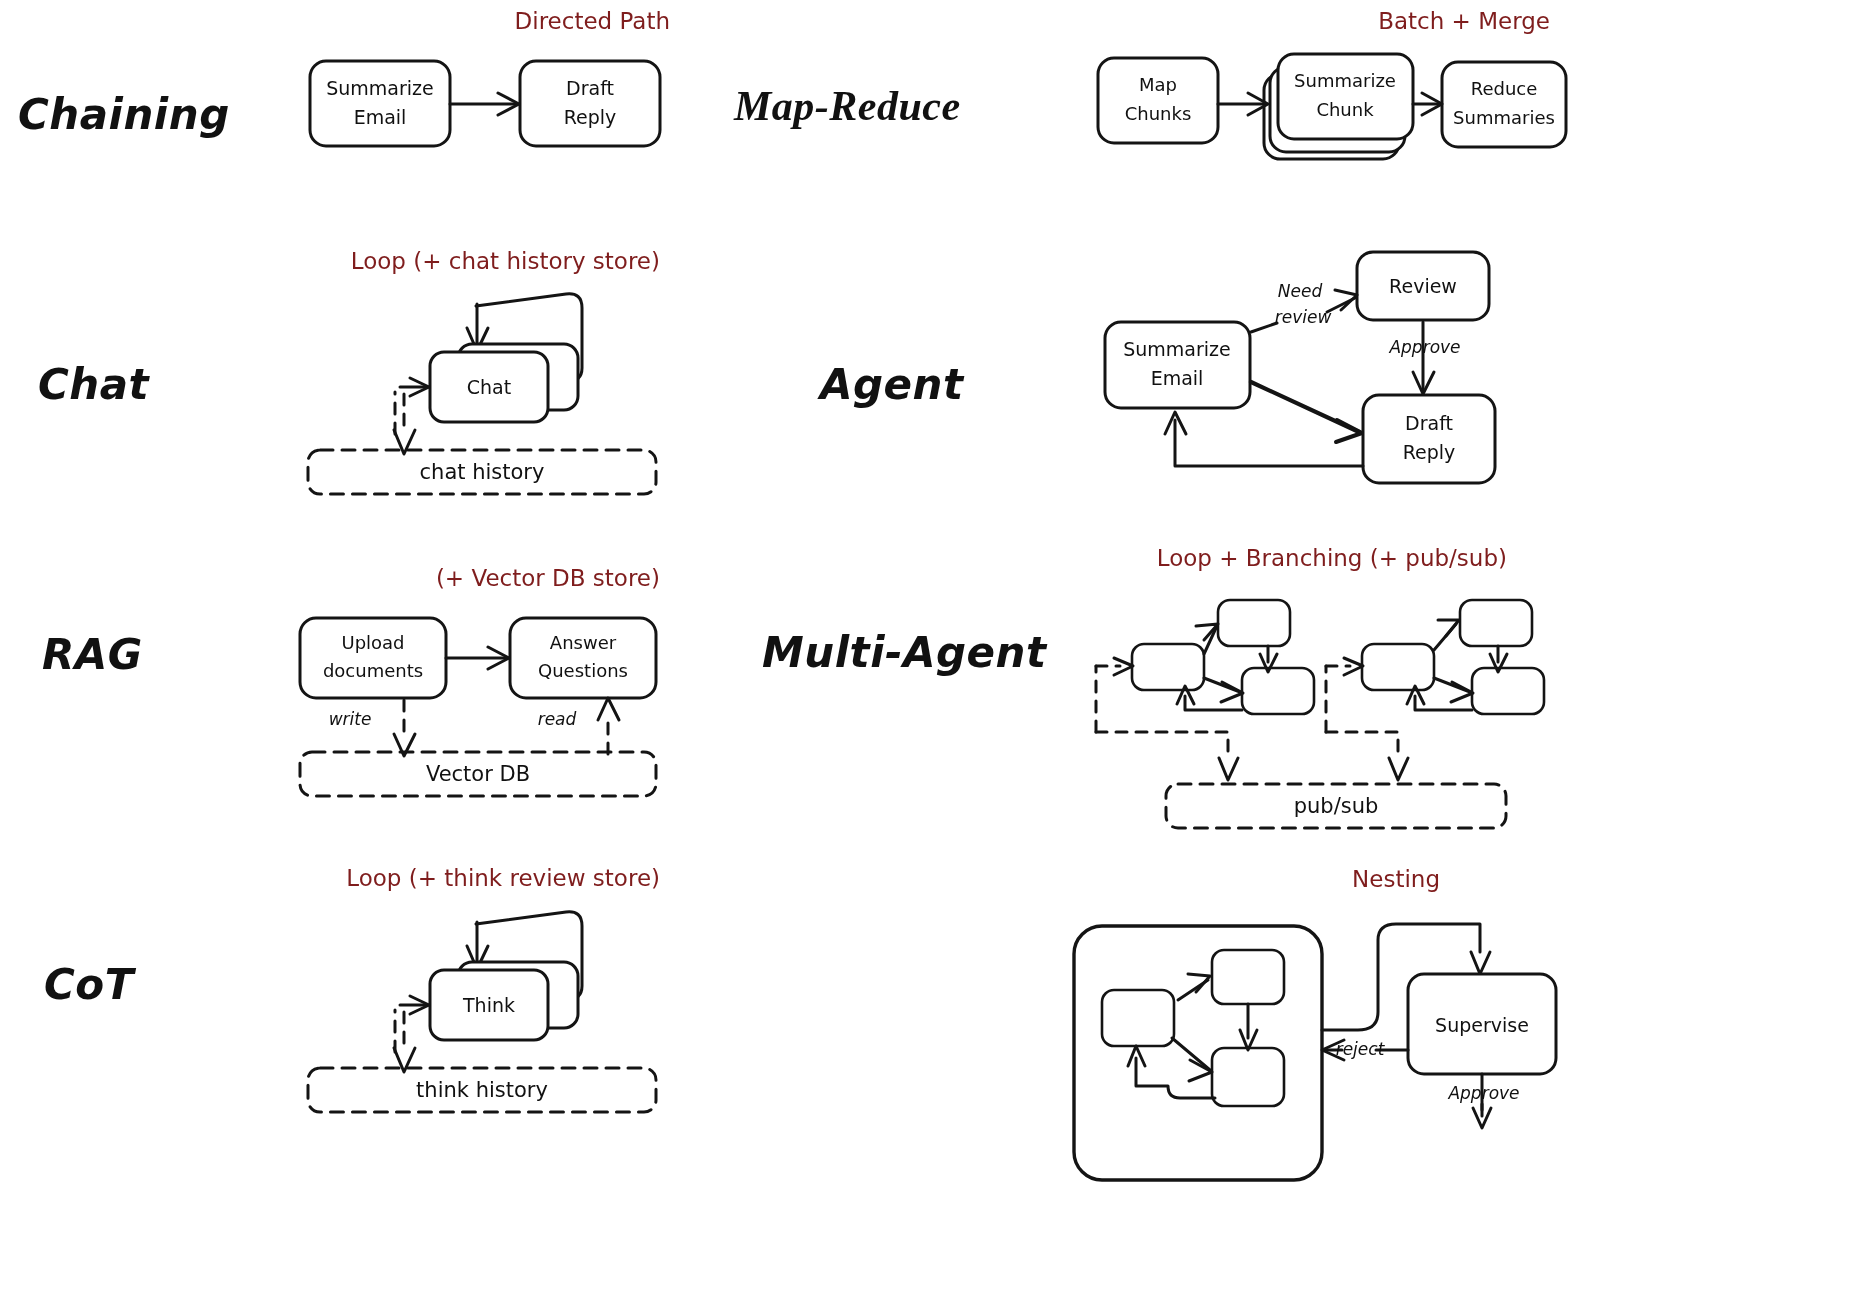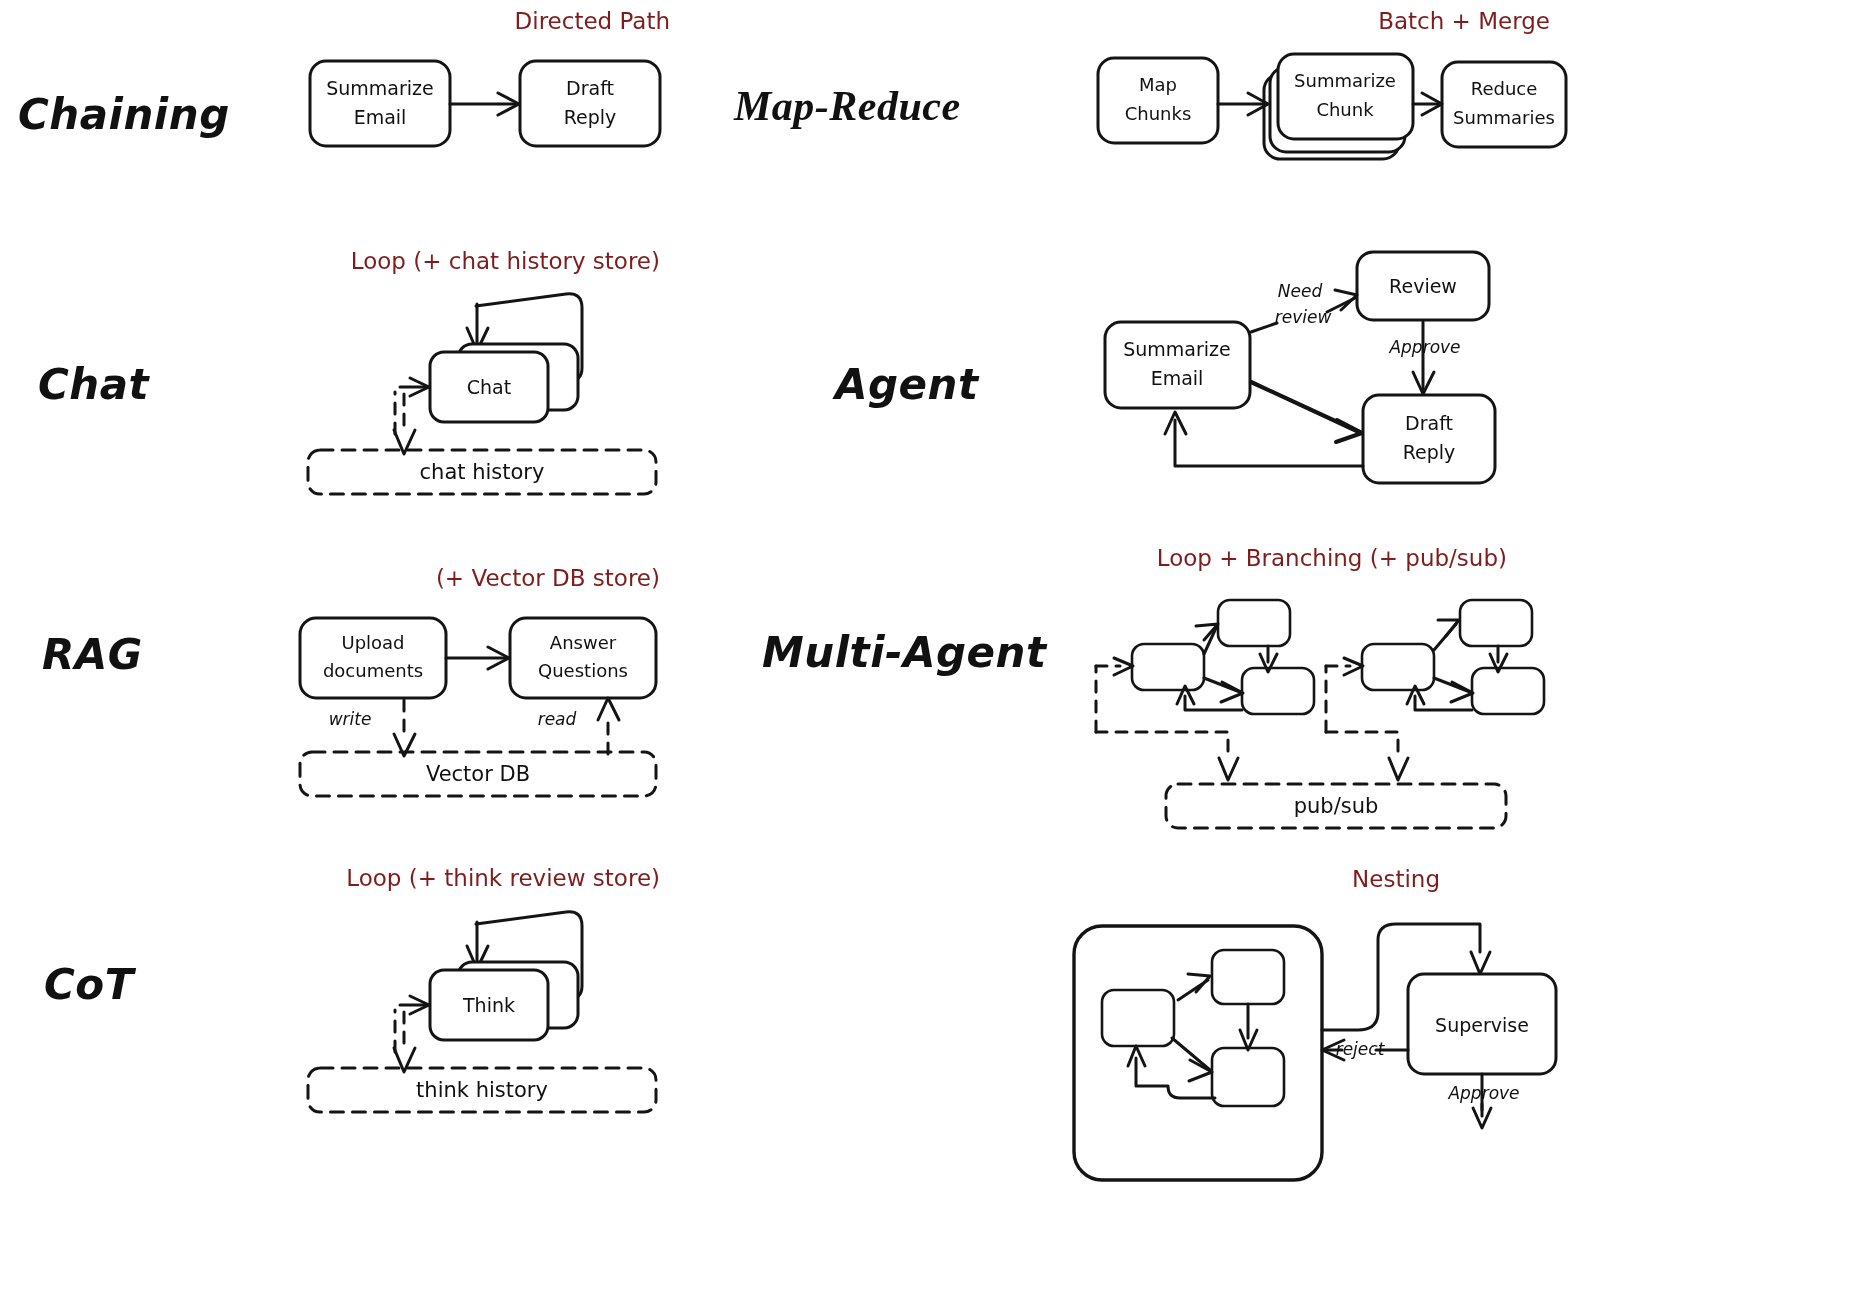--- a/index.html
+++ b/index.html
@@ -133,21 +133,21 @@
       <path class="edge" d="M100,105 L128,105"></path>
 
       <path class="edge-dash" d="M104,112 L104,150"></path>
       <path class="head" d="M94,148 L104,172 L115,148"></path>
 
       <rect class="storebox" x="8" y="168" width="348" height="44" rx="12" ry="12"></rect>
       <text class="storelabel" x="182" y="191">chat history</text>
     </svg>
   </div>
 
-  <div class="pattern-name" style="left:820px; top:360px;margin-left:15px;">Agent</div>
+  <div class="pattern-name" style="left:820px; top:360px;">Agent</div>
 
   <div class="diagram" style="left:1095px; top:240px;">
     <svg width="470" height="260" viewBox="0 0 470 260">
 
       <rect class="nodebox" x="262" y="12" width="132" height="68" rx="16" ry="16"></rect>
       <text class="nodelabel" x="328" y="47">Review</text>
 
       <rect class="nodebox" x="10" y="82" width="145" height="86" rx="16" ry="16"></rect>
       <text class="nodelabel" x="82" y="110">Summarize</text>
       <text class="nodelabel" x="82" y="139">Email</text>

